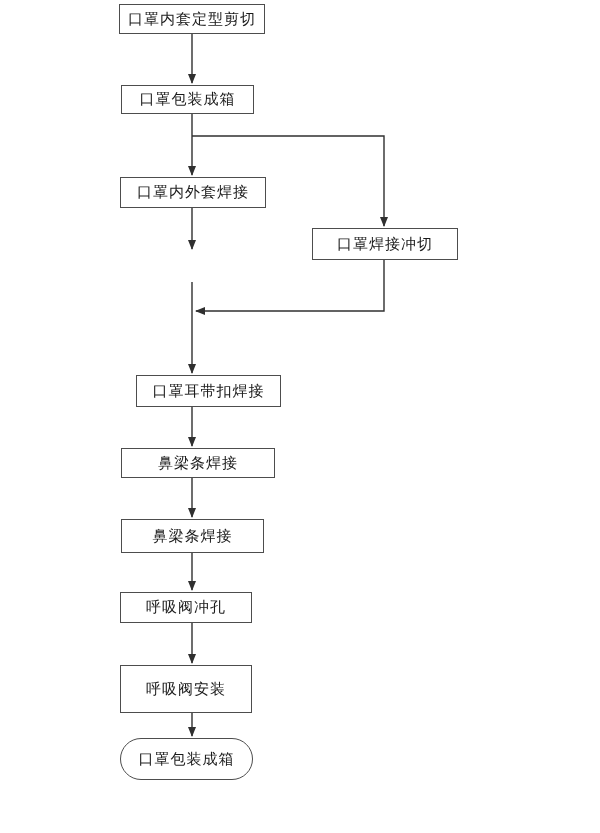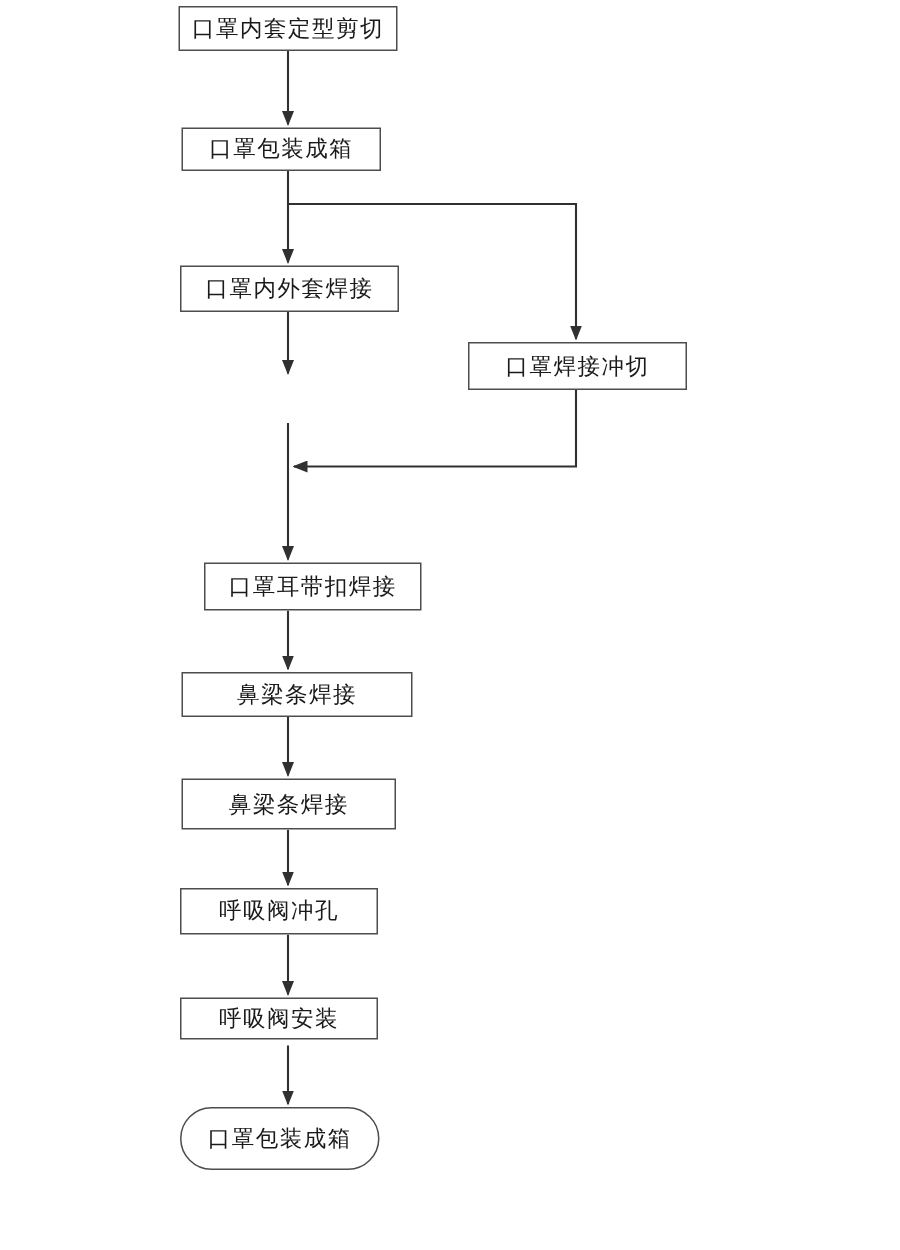--- a/index.html
+++ b/index.html
@@ -92,21 +92,21 @@
   </div>
 
   <div class="node" style="left:85px;top:519px;width:143px;height:34px">
     <span>鼻梁条焊接</span>
   </div>
 
   <div class="node" style="left:84px;top:592px;width:132px;height:31px">
     <span>呼吸阀冲孔</span>
   </div>
 
-  <div class="node" style="left:84px;top:665px;width:132px;height:28px">
+  <div class="node" style="left:84px;top:665px;width:132px;height:48px">
     <span>呼吸阀安装</span>
   </div>
 
   <div class="node rounded" style="left:84px;top:738px;width:133px;height:42px">
     <span>口罩包装成箱</span>
   </div>
 
 </div>
 
 </body></html>

